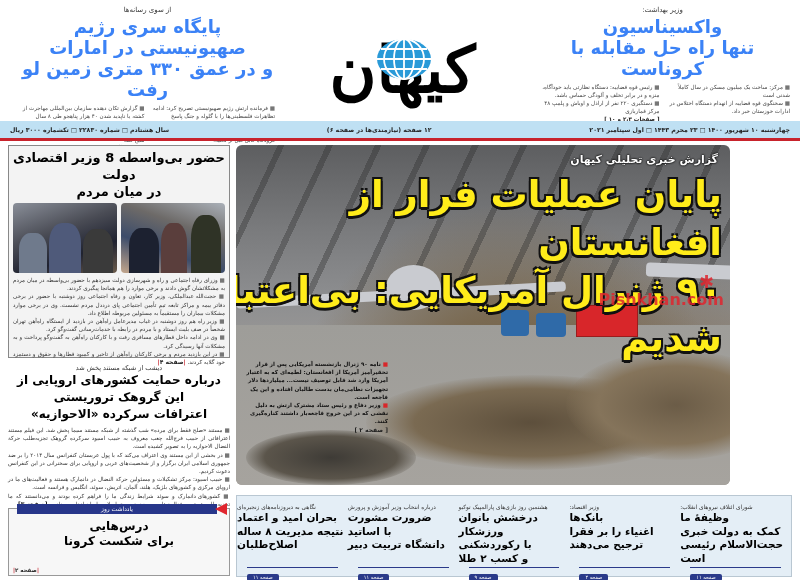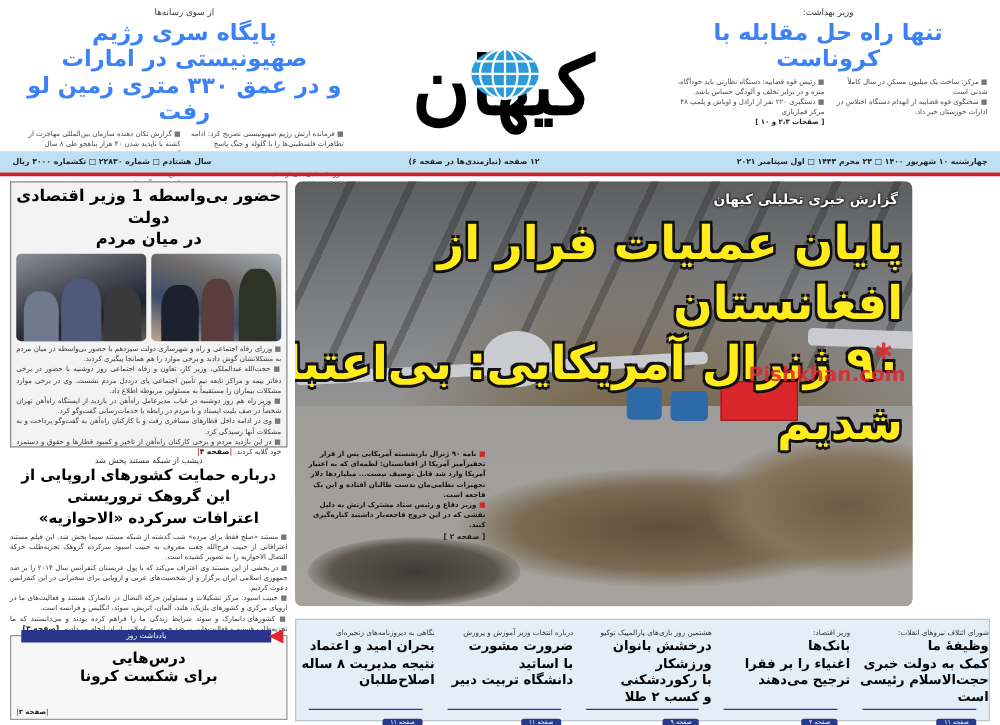--- a/index.html
+++ b/index.html
@@ -71,35 +71,36 @@
   .hero-kicker { position: absolute; right: 12px; top: 8px; font-size: 11px; font-weight: bold; color: #fff; text-shadow: 0 0 2px #000, 0 0 2px #000; }
   .hero-title { position: absolute; right: 8px; top: 26px; width: 540px; text-align: right; font-weight: bold; font-size: 37px; line-height: 48px; color: #ffec1a;
     text-shadow: -2px -2px 0 #111, 2px -2px 0 #111, -2px 2px 0 #111, 2px 2px 0 #111, 0 3px 0 #111; }
   .caption { position: absolute; left: 2px; top: 215px; width: 150px; font-size: 5.6px; line-height: 8.2px; font-weight: bold; color: #111; text-align: right; }
   .caption .sq { color: #d8262a; }
   .wm { position: absolute; right: 6px; top: 145px; color: #e0262f; font-weight: bold; font-size: 16px; font-family: "DejaVu Sans", sans-serif; direction: ltr; opacity: 0.85; }
   .wm-glyph { position: absolute; right: 16px; top: 126px; color: #e0262f; font-size: 18px; font-weight: bold; opacity: 0.85; }
 
   
   .strip { position: absolute; left: 236px; top: 495px; width: 556px; height: 82px; background: #e4eef6; border: 1px solid #b9c7d2; display: flex; }
-  .strip-item { flex: 1; text-align: right; padding-top: 8px; position: relative; }
+  .strip-item { flex: 1; text-align: left; padding-top: 8px; position: relative; }
   .strip-kicker { font-size: 5.8px; color: #333; }
   .strip-title { font-weight: bold; font-size: 10.5px; line-height: 13.5px; color: #000; margin-top: 1px; }
   .strip-ref { position: absolute; bottom: 5px; left: 10px; right: 10px; height: 7px; }
   .strip-ref .line { position: absolute; top: 3px; left: 0; right: 0; height: 1px; background: #2a3a8a; }
   .strip-ref .pill { position: relative; display: inline-block; background: #2a3a8a; color: #fff; font-size: 5px; padding: 0 6px; line-height: 7px; border-radius: 2px; }
 </style>
 </head>
 <body>
 
 <div class="masthead">
 
   <div class="head-story right">
     <div class="kicker">وزیر بهداشت:</div>
     <div class="head-title">
+      <div>واکسیناسیون</div>
       <div>تنها راه حل مقابله با کروناست</div>
     </div>
     <div class="head-bullets">
       <div class="col">
         <div><span class="bullet">■ </span><span>مرکز: ساخت یک میلیون مسکن در سال کاملاً شدنی است</span></div>
         <div><span class="bullet">■ </span><span>سخنگوی قوه قضاییه از انهدام دستگاه اختلاس در ادارات خوزستان خبر داد.</span></div>
       </div>
       <div class="col">
         <div><span class="bullet">■ </span><span>رئیس قوه قضاییه: دستگاه نظارتی باید خودآگاه، منزه و در برابر تخلف و آلودگی حساس باشد.</span></div>
         <div><span class="bullet">■ </span><span>دستگیری ۲۲۰ نفر از اراذل و اوباش و پلمپ ۴۸ مرکز قماربازی</span></div>
@@ -175,21 +176,21 @@
     <div class="page-ref">[ <span>صفحه ۲</span> ]</div>
   </div>
 
   <div class="wm-glyph">✱</div>
   <div class="wm">Pishkhan.com</div>
 </div>
 
 <div class="leftcol">
   <div class="box econ-box">
     <div class="econ-title">
-      <div>حضور بی‌واسطه 1 وزیر اقتصادی دولت</div>
+      <div>حضور بی‌واسطه 8 وزیر اقتصادی دولت</div>
       <div>در میان مردم</div>
     </div>
     <div class="photos">
       <div class="photo b">
         <div class="person" style="left:8px;width:30px;height:45px;background:#1c2130;"></div>
         <div class="person" style="left:40px;width:26px;height:50px;background:#5a3e3c;"></div>
         <div class="person" style="left:70px;width:30px;height:58px;background:#2f3326;"></div>
       </div>
       <div class="photo a">
         <div class="person" style="left:6px;width:28px;height:40px;background:#6f7a8c;"></div>

